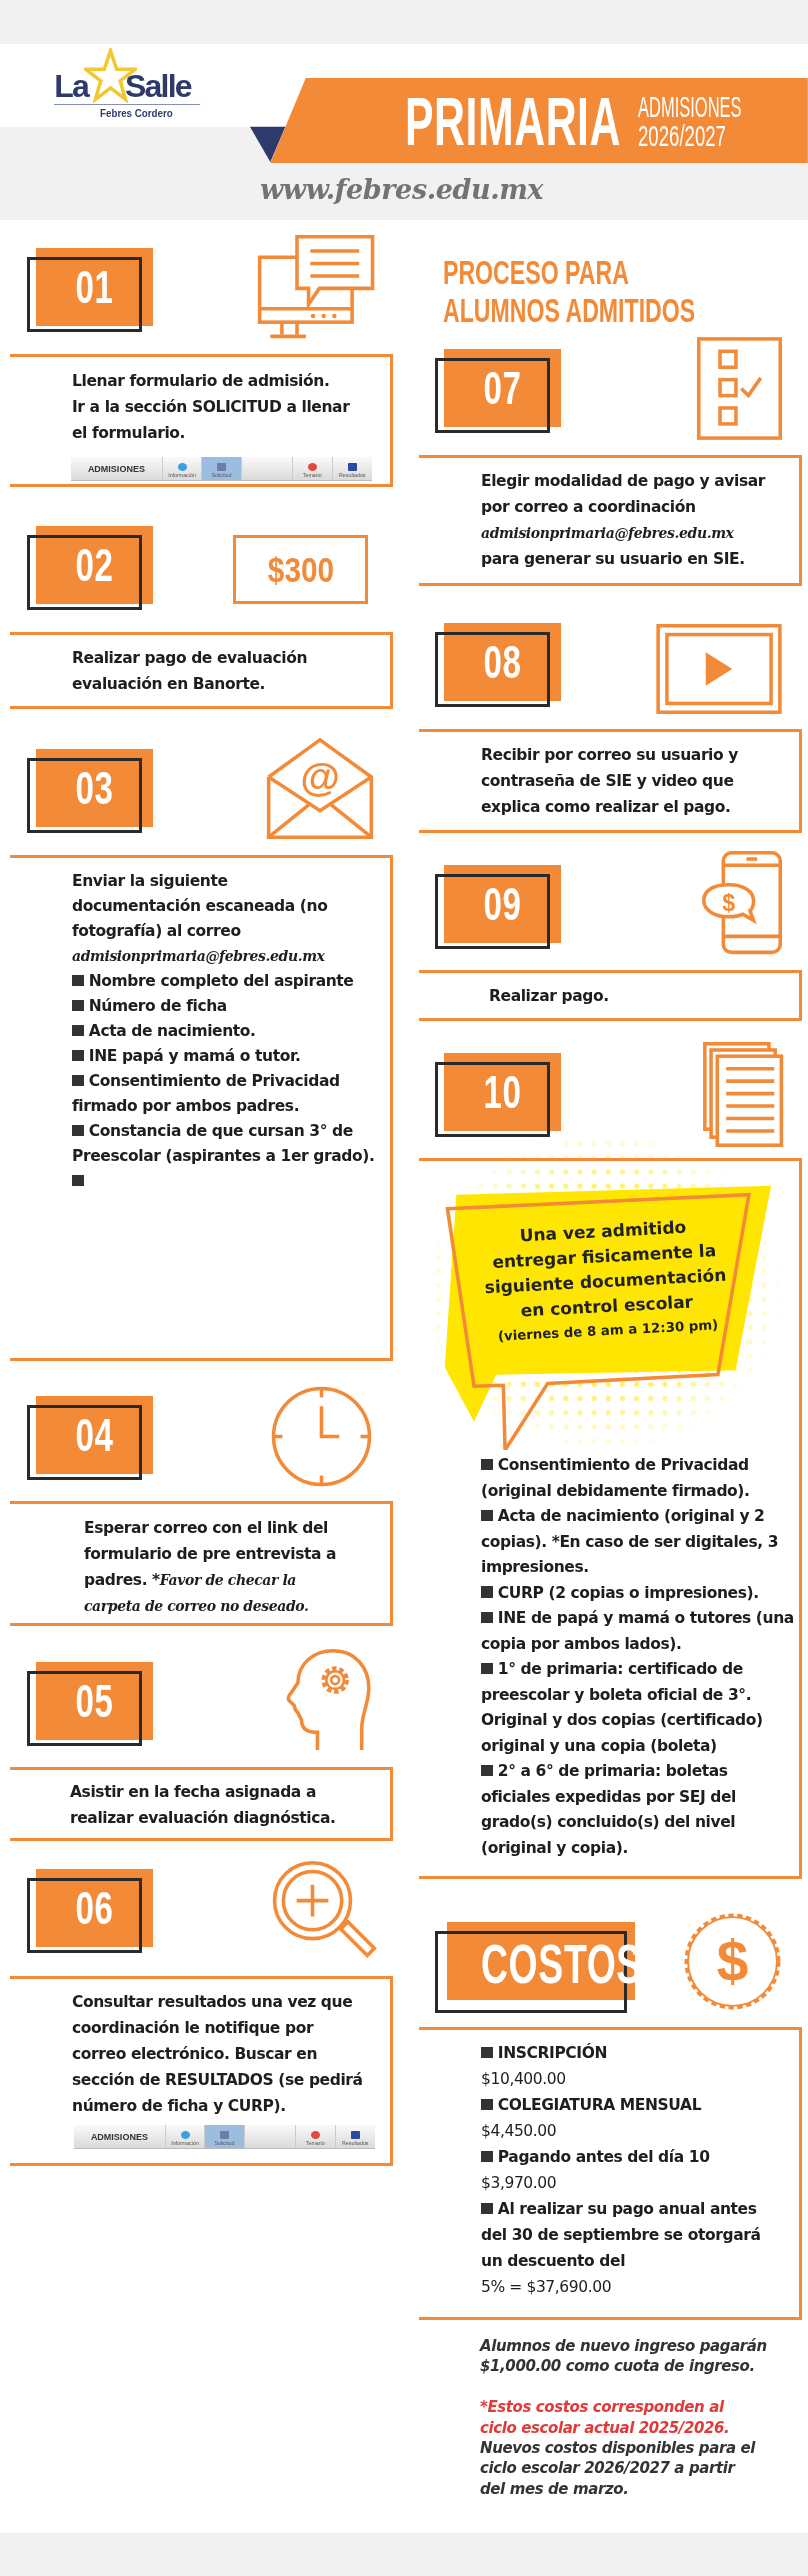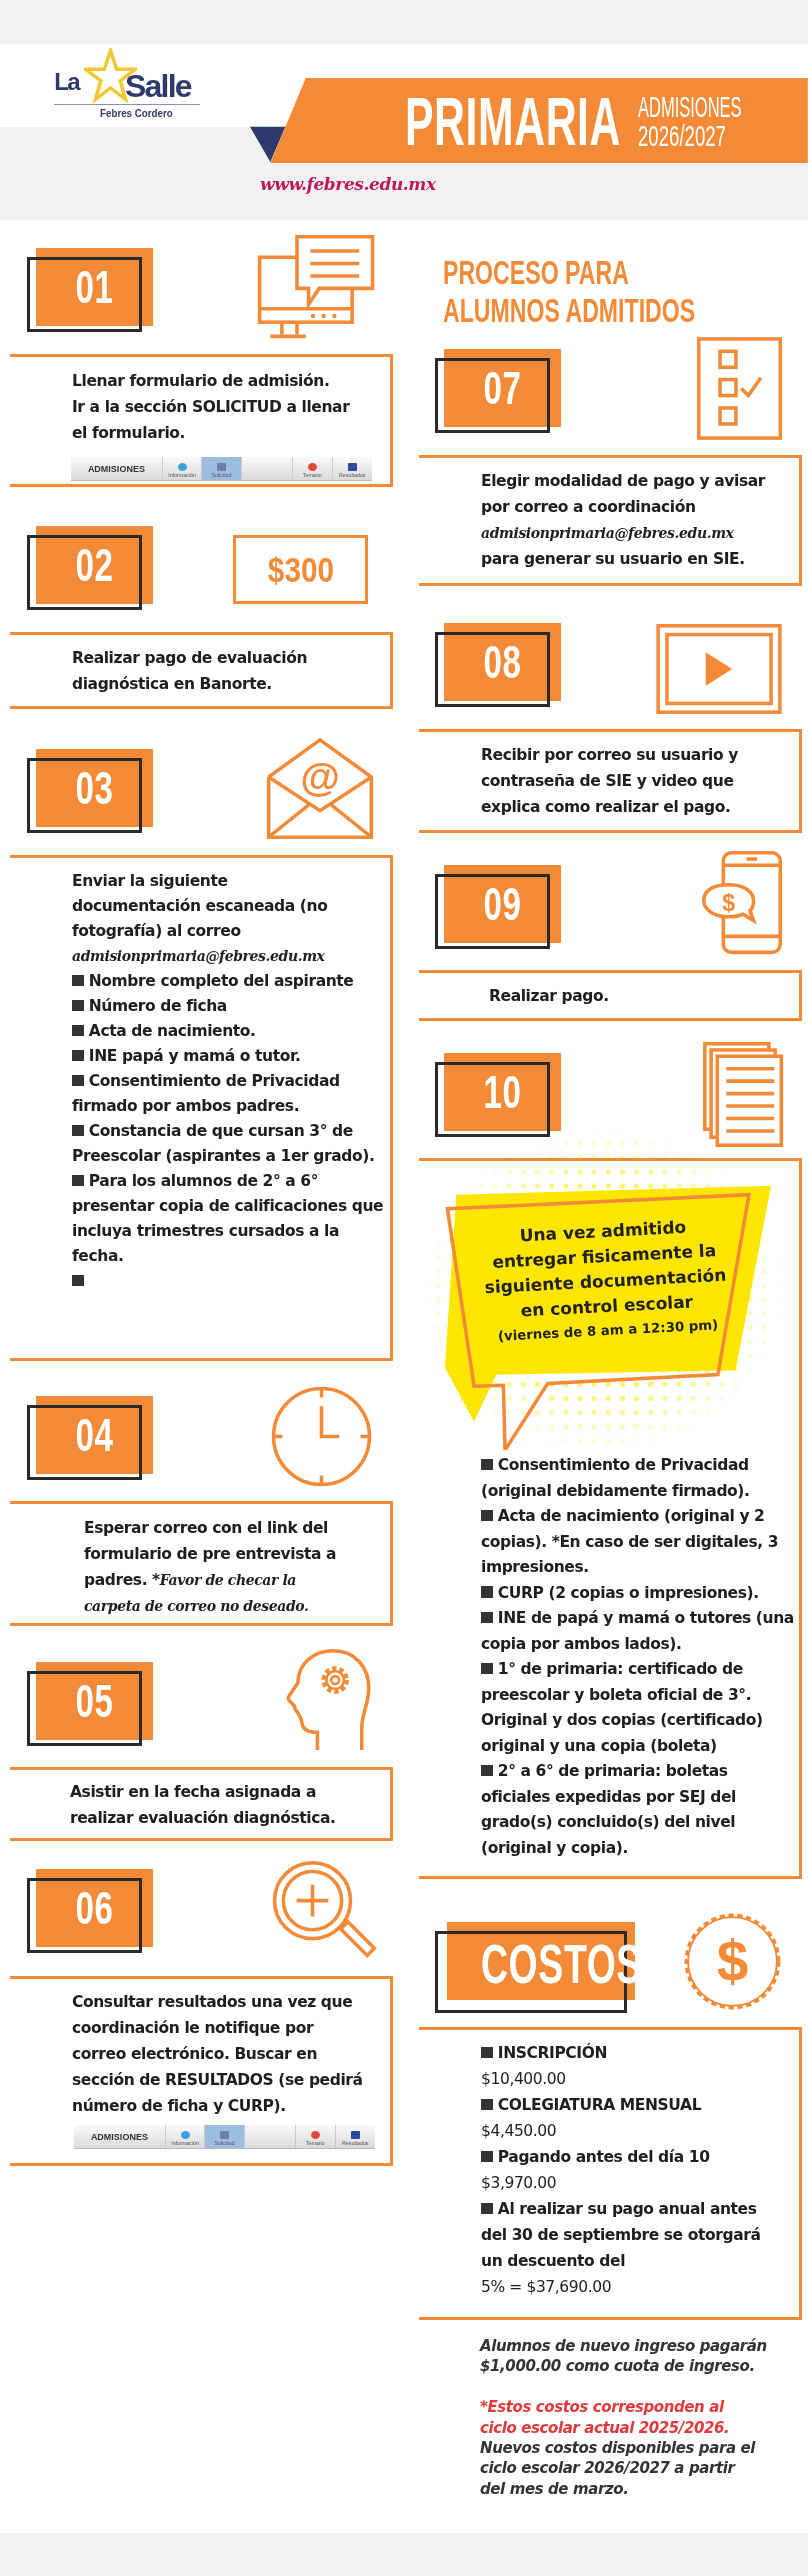--- a/index.html
+++ b/index.html
@@ -27,40 +27,40 @@
   .toolbar .ico{width:9px;height:8px;border-radius:50%;margin-bottom:0.9px;}
   svg{display:block;}
 </style>
 </head>
 <body>
 
 <div class="abs gray" style="left:0;top:0;width:809px;height:44px;"></div>
 <div class="abs gray" style="left:0;top:127px;width:809px;height:93px;"></div>
 
 <div class="abs" style="left:49px;top:50px;width:160px;height:71px;">
-  <div class="abs" style="left:5.3px;top:18px;font-size:24px;font-weight:700;color:#2e3a6b;letter-spacing:-1.8px;">La</div>
+  <div class="abs" style="left:5.3px;top:18px;font-size:32px;font-weight:700;color:#2e3a6b;letter-spacing:-1.8px;">La</div>
   <svg class="abs" style="left:35px;top:-1.8px;" width="53" height="55" viewBox="0 0 60 62">
     <polygon points="30,3 37,24 58,24 41,37 47,58 30,45 13,58 19,37 2,24 23,24" fill="none" stroke="#f2c832" stroke-width="4" stroke-linejoin="miter"></polygon>
   </svg>
   <div class="abs" style="left:76px;top:18px;font-size:32px;font-weight:700;color:#2e3a6b;letter-spacing:-1.8px;">Salle</div>
   <div class="abs" style="left:5.3px;top:54px;width:146px;height:0.9px;background:#8890b0;"></div>
   <div class="abs" style="left:51px;top:57px;font-size:11.5px;font-weight:700;color:#2e3a6b;transform:scaleX(0.85);transform-origin:left;">Febres Cordero</div>
 </div>
 
 <svg class="abs" style="left:248px;top:78px;" width="560" height="85" viewBox="0 0 632 96">
   <polygon points="2,55 42,55 25,95" fill="#2e3a6b"></polygon>
   <polygon points="65,0 632,0 632,96 25,96" fill="#f28a38"></polygon>
 </svg>
 <div class="abs cond" style="left:405px;top:82px;font-size:69px;color:#fff;line-height:80px;transform:scaleX(0.62);letter-spacing:0.9px;">PRIMARIA</div>
 <div class="abs" style="left:638px;top:92px;color:#fff;">
   <div class="cond" style="font-size:30px;line-height:29px;font-weight:400;transform:scaleX(0.55);">ADMISIONES</div>
   <div class="cond" style="font-size:30px;line-height:29px;font-weight:400;transform:scaleX(0.62);">2026/2027</div>
 </div>
 
-<a class="abs" style="left:260px;top:174px;font-family:'DejaVu Serif',serif;font-weight:700;font-style:italic;font-size:17px;color:#be185d;text-decoration:none;letter-spacing:-0.4px;">www.febres.edu.mx</a>
+<a class="abs" style="left:260px;top:174px;font-family:'DejaVu Serif',serif;font-weight:700;font-style:italic;font-size:27px;color:#737373;text-decoration:none;letter-spacing:-0.4px;">www.febres.edu.mx</a>
 
 <div class="badge" style="left:27px;top:248px;">
   <div class="fill"></div>
     <div class="frame"></div>
   <div class="num">01</div>
 </div>
 <svg class="abs" style="left:257px;top:235px;" width="120" height="105" viewBox="0 0 135 118">
   <g fill="none" stroke="#f28a38" stroke-width="4">
     <rect x="3" y="25" width="104" height="73"></rect>
     <line x1="3" y1="83" x2="107" y2="83"></line>
@@ -111,21 +111,21 @@
   <div class="fill"></div>
     <div class="frame"></div>
   <div class="num">02</div>
 </div>
 <div class="abs" style="left:233px;top:535px;width:135px;height:69px;border:3.5px solid #f28a38;box-sizing:border-box;display:flex;align-items:center;justify-content:center;">
   <span style="color:#f28a38;font-size:35px;font-weight:700;transform:scaleX(0.85);display:inline-block;">$300</span>
 </div>
 <div class="tbox" style="left:9.8px;top:632px;width:383px;height:77px;"></div>
 <div class="txt" style="left:72px;top:645px;width:310px;">
   <div>Realizar pago de evaluación</div>
-  <div>diagnóstica en Banorte.</div>
+  <div>evaluación en Banorte.</div>
 </div>
 
 <div class="badge" style="left:27px;top:749px;">
   <div class="fill"></div>
     <div class="frame"></div>
   <div class="num">03</div>
 </div>
 <svg class="abs" style="left:266px;top:736px;" width="108" height="105" viewBox="0 0 122 118">
   <g fill="none" stroke="#f28a38" stroke-width="4">
     <polyline points="3,46 61,4 119,46 119,114 3,114 3,46"></polyline>
@@ -140,21 +140,20 @@
   <div>Enviar la siguiente</div>
   <div>documentación escaneada (no</div>
   <div>fotografía) al correo</div>
   <div class="it">admisionprimaria@febres.edu.mx</div>
   <div><span class="bullet"></span><span>Nombre completo del aspirante</span></div>
   <div><span class="bullet"></span><span>Número de ficha</span></div>
   <div><span class="bullet"></span><span>Acta de nacimiento.</span></div>
   <div><span class="bullet"></span><span>INE papá y mamá o tutor.</span></div>
   <div><span class="bullet"></span><span>Consentimiento de Privacidad firmado por ambos padres.</span></div>
   <div><span class="bullet"></span><span>Constancia de que cursan 3° de Preescolar (aspirantes a 1er grado).</span></div>
-  <div><span class="bullet"></span><span>Para los alumnos de 2° a 6° presentar copia de calificaciones que incluya trimestres cursados a la fecha.</span></div>
   <div><span class="bullet"></span></div>
 </div>
 
 <div class="badge" style="left:27px;top:1396px;">
   <div class="fill"></div>
     <div class="frame"></div>
   <div class="num">04</div>
 </div>
 <svg class="abs" style="left:270px;top:1385px;" width="103" height="103" viewBox="0 0 116 116">
   <g fill="none" stroke="#f28a38" stroke-width="4">

